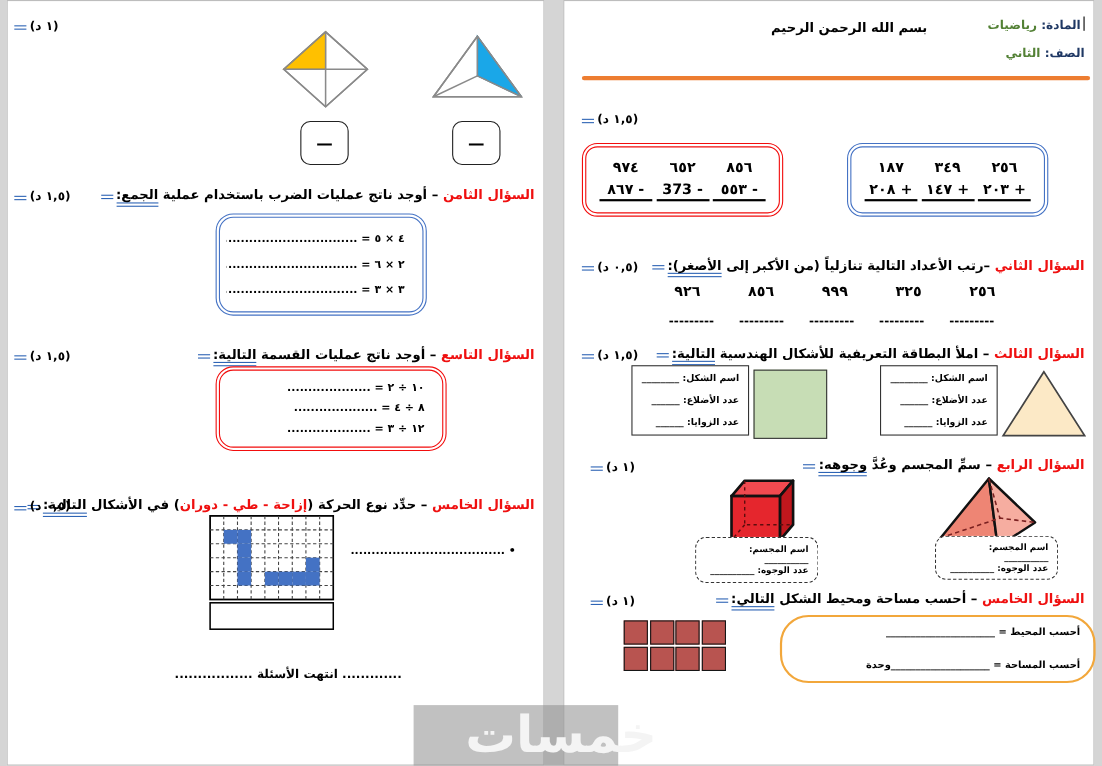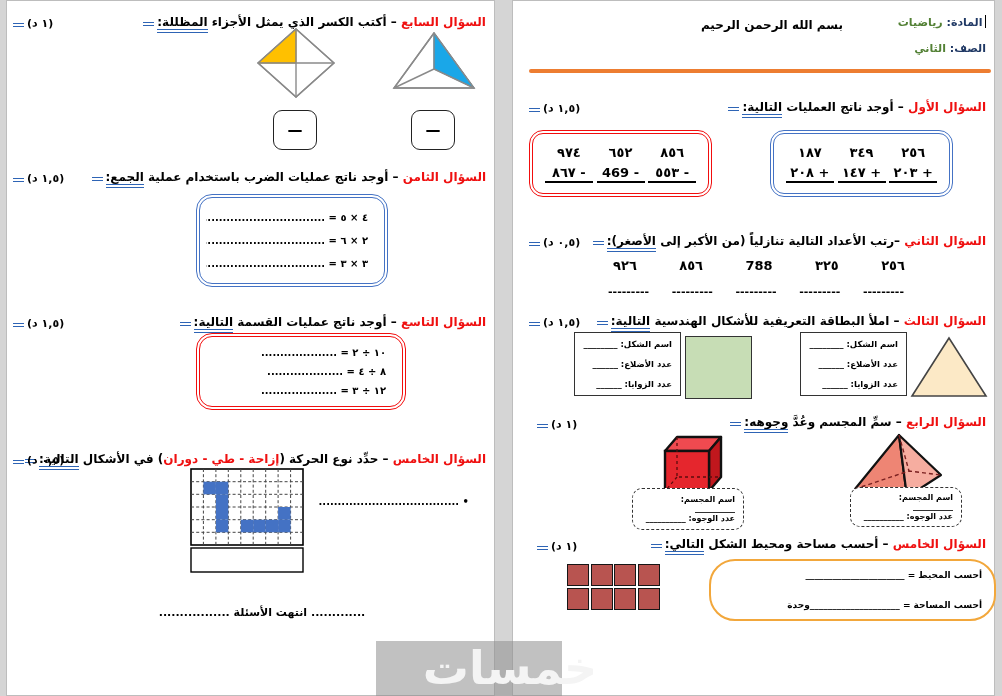--- a/index.html
+++ b/index.html
@@ -62,34 +62,30 @@
     <span class="caret"></span><span class="navy">المادة:</span>
     <span class="green">رياضيات</span>
   </div>
   <div class="abs t" style="top:17px;left:195px;width:135px;text-align:center;font-size:12px;">بسم الله الرحمن الرحيم</div>
   <div class="abs t" style="top:41px;right:8px;font-size:11px;">
     <span class="navy">الصف:</span>
     <span class="green">الثاني</span>
   </div>
   <div class="abs hline" style="top:68px;left:16px;width:462px;"></div>
 
-  <div class="abs t" style="top:99px;right:8px;">
-    <span class="qnum">السؤال الأول</span>
-    <span>– أوجد ناتج العمليات </span><span class="ub">التالية:</span><span class="bm"></span>
-  </div>
   <div class="abs pts" style="top:101px;left:16px;"><span>(١,٥ د)</span><span class="bm"></span></div>
 
   <div class="abs opbox red" style="left:16px;top:129px;width:183px;height:67px;">
     <div class="acol">
         <div class="top">٨٥٦</div>
         <div class="bot">٥٥٣ -</div>
       </div>
     <div class="acol">
         <div class="top">٦٥٢</div>
-        <div class="bot">469 -</div>
+        <div class="bot">373 -</div>
       </div>
     <div class="acol">
         <div class="top">٩٧٤</div>
         <div class="bot">٨٦٧ -</div>
       </div>
   </div>
   <div class="abs opbox blue" style="left:257px;top:129px;width:183px;height:67px;">
     <div class="acol">
         <div class="top">٢٥٦</div>
         <div class="bot">٢٠٣ +</div>
@@ -105,21 +101,21 @@
   </div>
 
   <div class="abs t" style="top:233px;right:8px;">
     <span class="qnum">السؤال الثاني</span>
     <span>–رتب الأعداد التالية تنازلياً (من الأكبر إلى </span><span class="ub">الأصغر):</span><span class="bm"></span>
   </div>
   <div class="abs pts" style="top:235px;left:16px;"><span>(٠,٥ د)</span><span class="bm"></span></div>
   <div class="abs numrow" style="top:257px;left:100px;width:292px;">
     <span>٢٥٦</span>
     <span>٣٢٥</span>
-    <span>788</span>
+    <span>٩٩٩</span>
     <span>٨٥٦</span>
     <span>٩٢٦</span>
   </div>
   <div class="abs dashrow" style="top:284px;left:95px;width:296px;">
     <span>---------</span>
     <span>---------</span>
     <span>---------</span>
     <span>---------</span>
     <span>---------</span>
   </div>
@@ -191,24 +187,20 @@
       <div class="mcell"></div>
     <div class="mcell"></div>
       <div class="mcell"></div>
     <div class="mcell"></div>
       <div class="mcell"></div>
   </div>
 </div>
 
 <div class="pg" style="left:6px;width:489px;">
 
-  <div class="abs t" style="top:14px;right:8px;">
-    <span class="qnum">السؤال السابع</span>
-    <span>– أكتب الكسر الذي يمثل الأجزاء </span><span class="ub">المظللة:</span><span class="bm"></span>
-  </div>
   <div class="abs pts" style="top:16px;left:6px;"><span>(١ د)</span><span class="bm"></span></div>
 
   <svg class="abs" style="left:249px;top:26px;" width="80" height="72">
     <polygon points="40,2 78,36 40,70 2,36" fill="#fff" stroke="#8a8a8a" stroke-width="1.4"></polygon>
     <polygon points="40,2 2,36 40,36" fill="#FFC000" stroke="#b98900" stroke-width="1"></polygon>
     <line x1="40" y1="2" x2="40" y2="70" stroke="#8a8a8a" stroke-width="1.4"></line>
     <line x1="2" y1="36" x2="78" y2="36" stroke="#8a8a8a" stroke-width="1.4"></line>
     <polygon points="40,2 78,36 40,70 2,36" fill="none" stroke="#8a8a8a" stroke-width="1.4"></polygon>
   </svg>
   <svg class="abs" style="left:385px;top:30px;" width="84" height="60">

